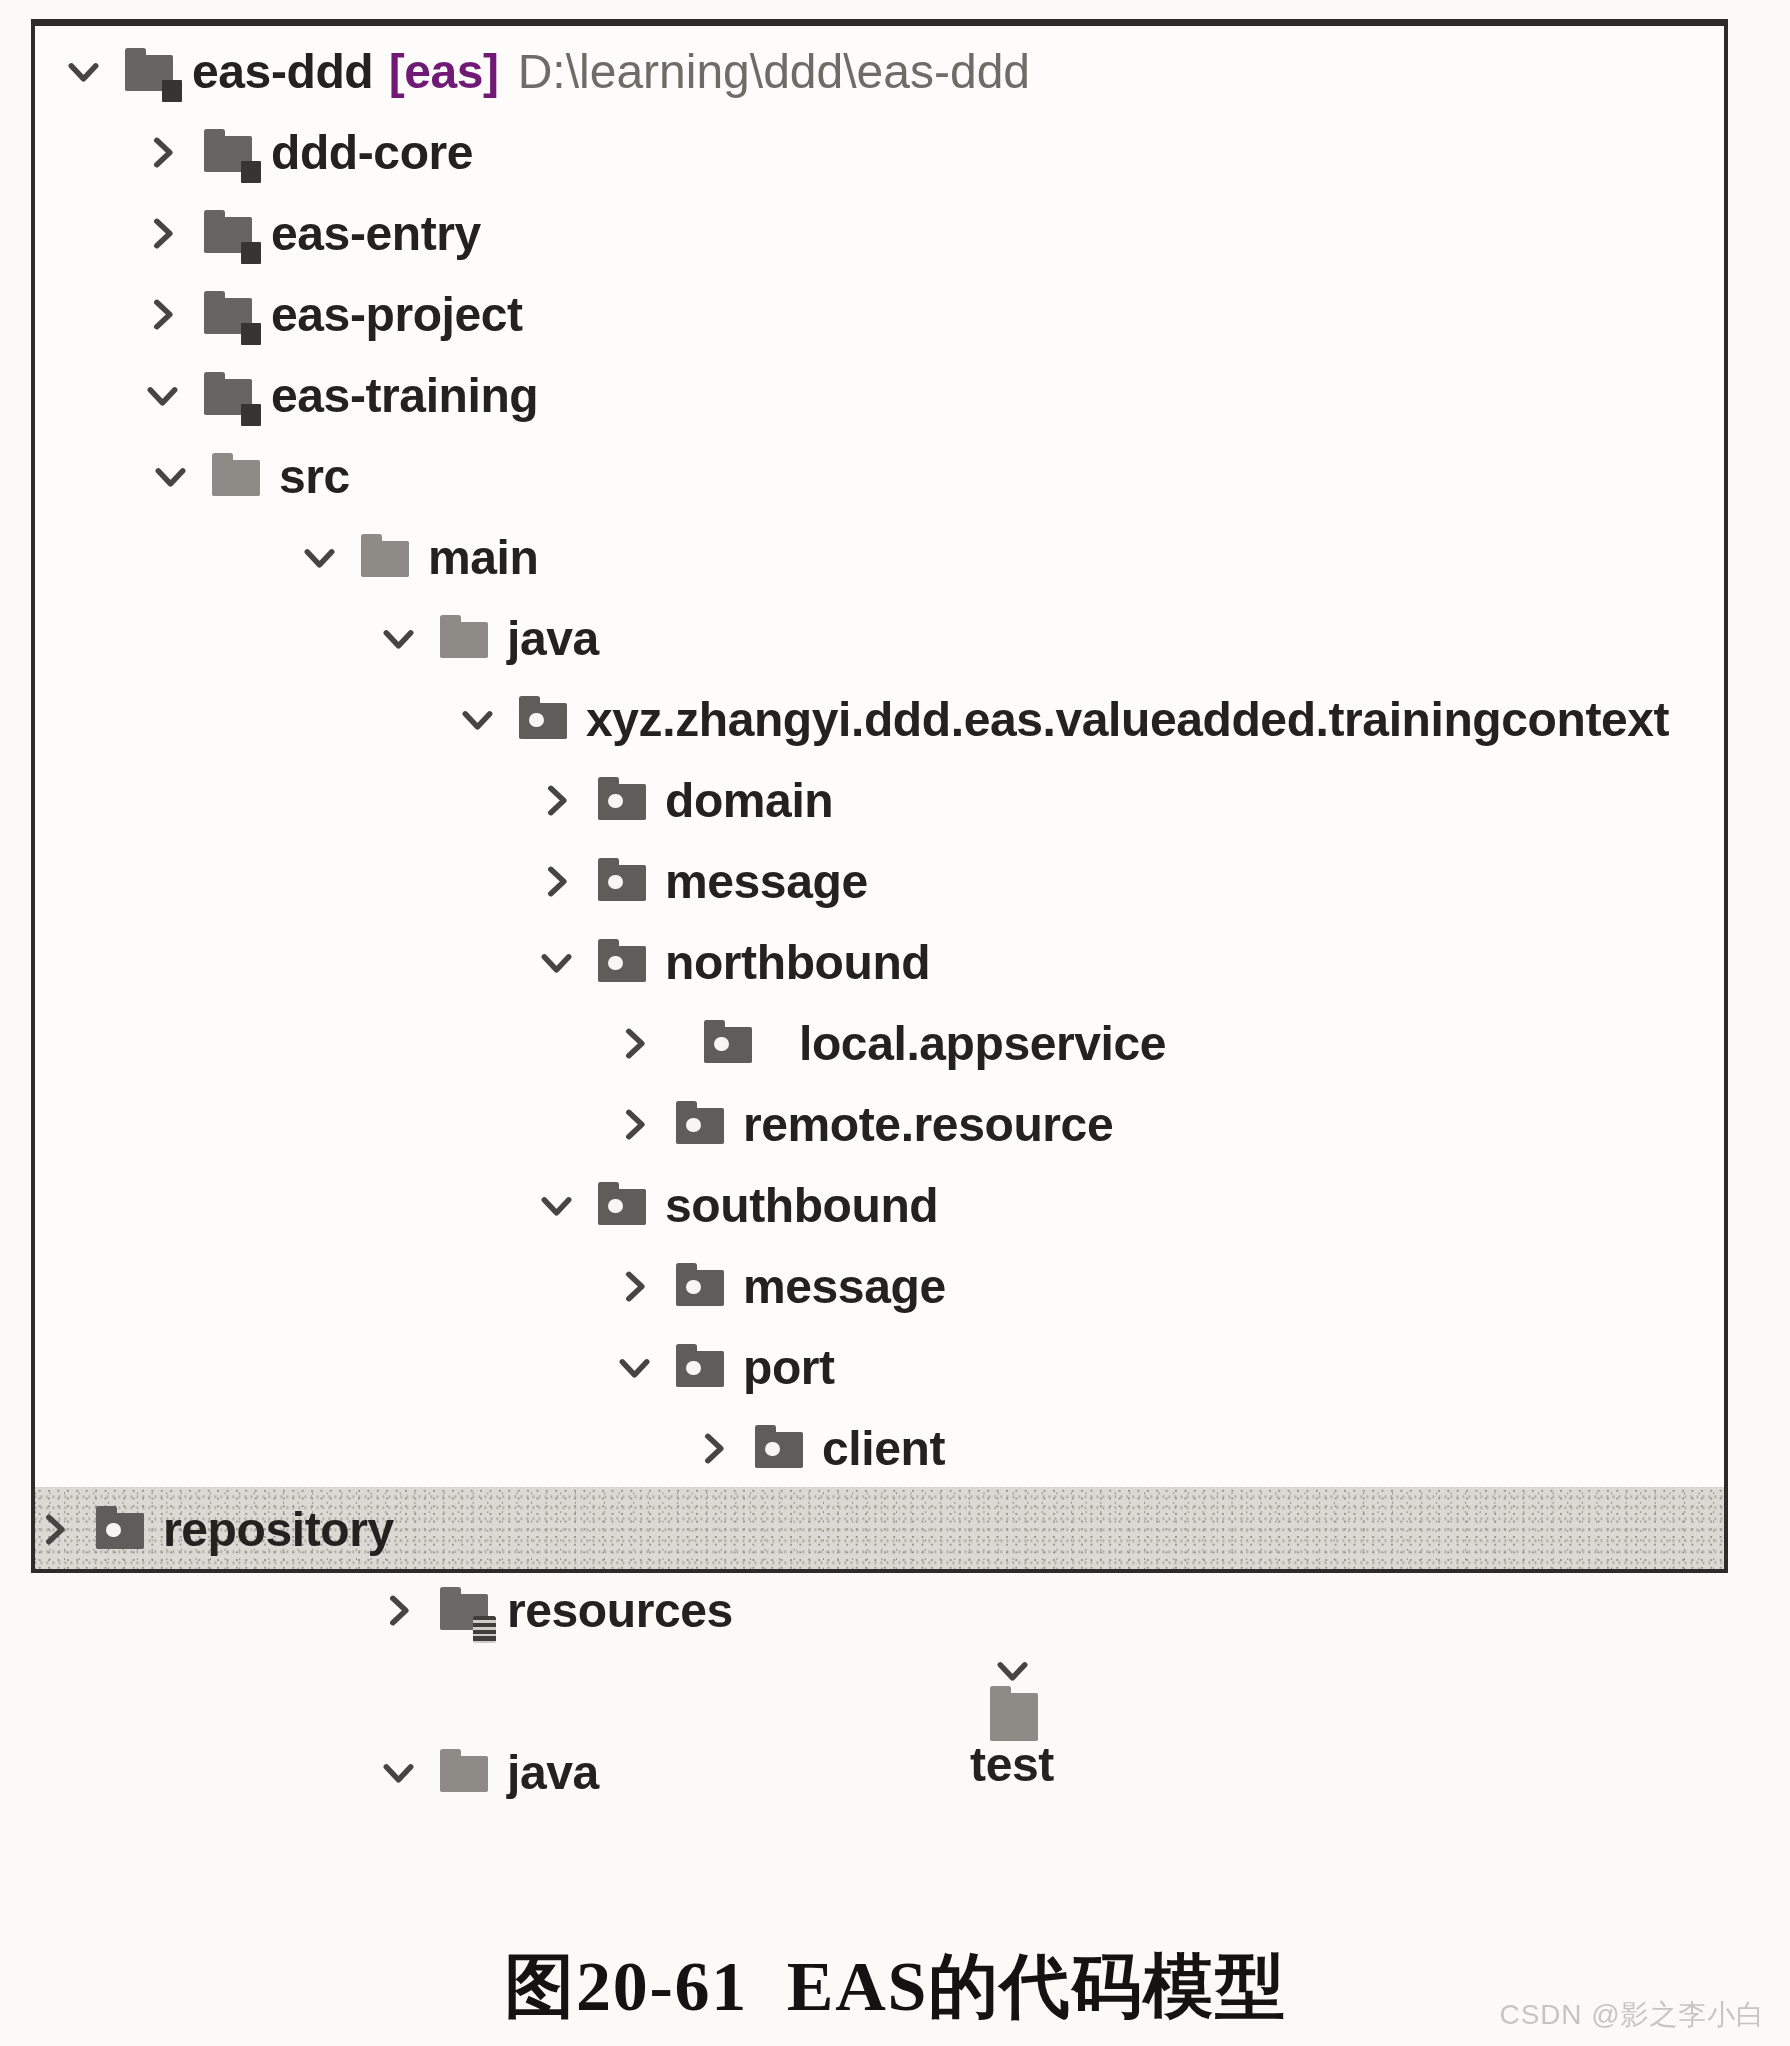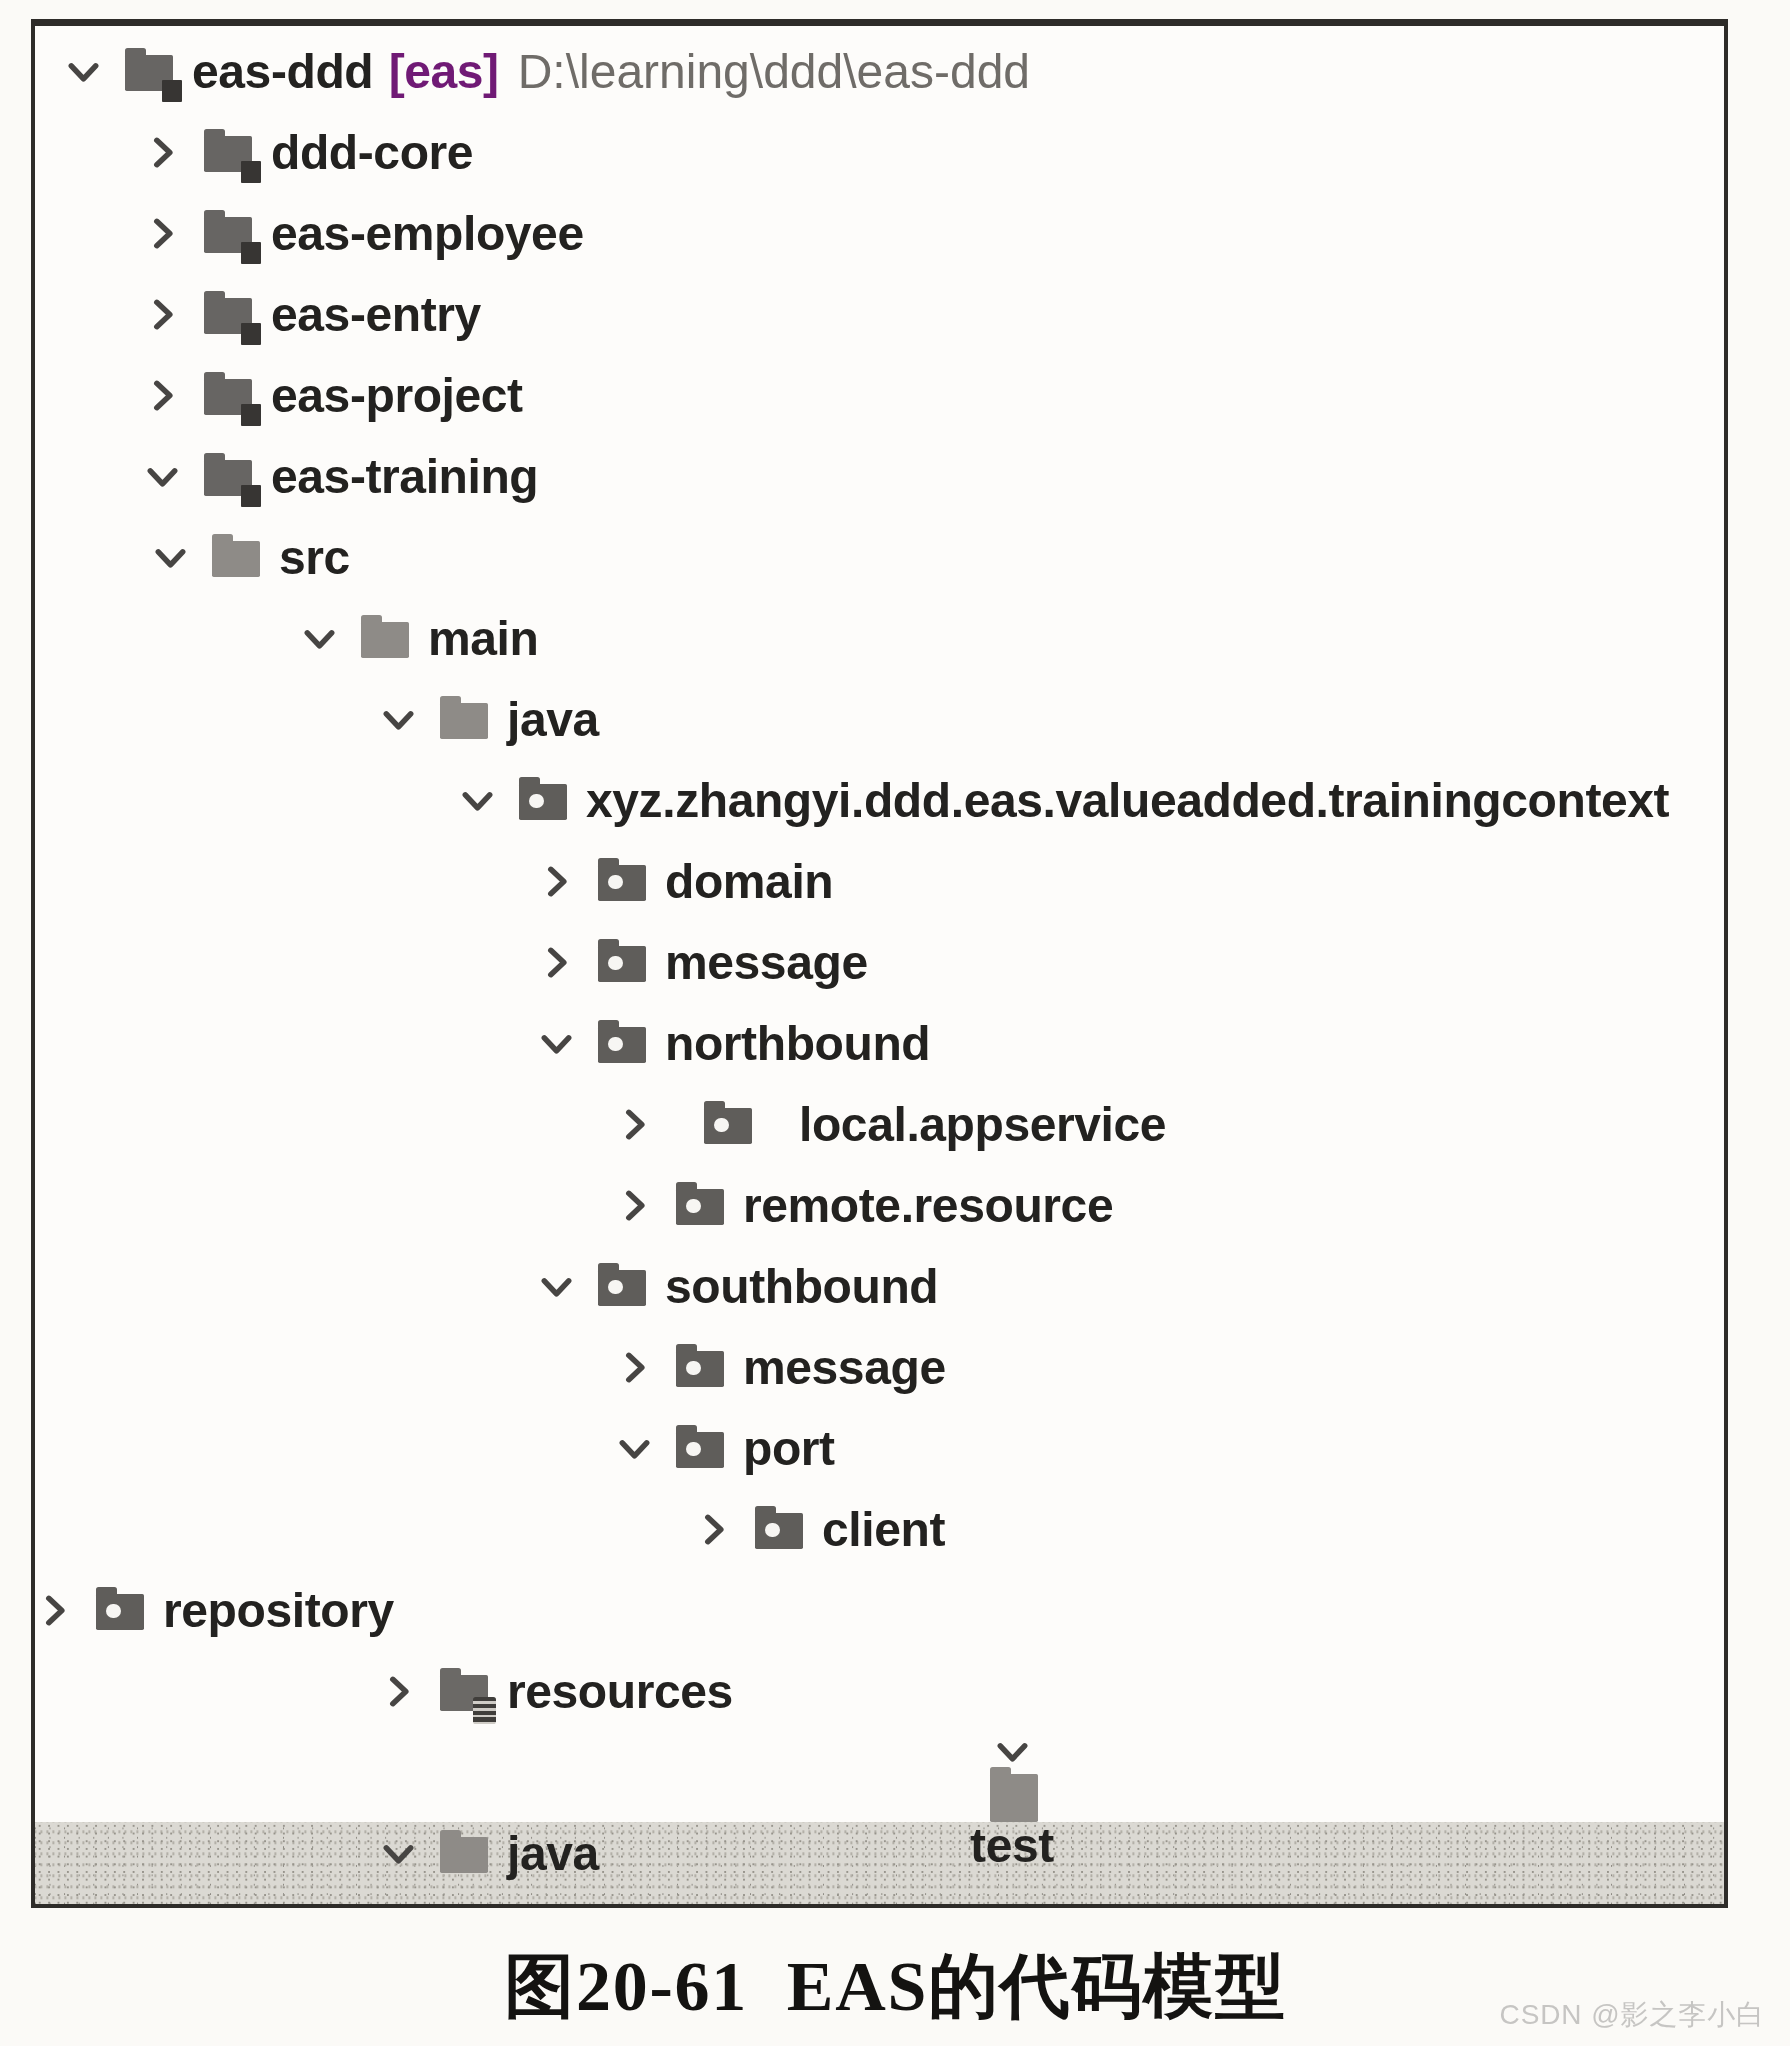--- a/index.html
+++ b/index.html
@@ -4,21 +4,21 @@
 <style>
   html,body{margin:0;padding:0;}
   body{
     width:1791px;height:2046px;position:relative;overflow:hidden;
     background:#fbfaf7;
     font-family:"Liberation Sans","DejaVu Sans",sans-serif;
     -webkit-font-smoothing:antialiased;
   }
   
   .tree-panel{
-    position:absolute;left:31px;top:19px;width:1697px;height:1889px;
+    position:absolute;left:31px;top:19px;width:1697px;height:1554px;
     background:#fdfcfa;
     border:4.3px solid #2e2c29;
     border-top-width:7.7px;
     box-sizing:border-box;
   }
   .shade-band{
     position:absolute;left:0;right:0;bottom:0;height:82px;
     background-color:#dbd9d3;
     background-image:
       radial-gradient(#97948c 1.1px, transparent 1.3px),
@@ -106,29 +106,20 @@
         <span class="folder f-module"></span>
         <span class="lbl lvl-mod">ddd-core</span>
       </div>
       <div class="row" style="padding-left: 108px;">
         <span class="chev">
           <svg viewBox="0 0 24 24">
             <path d="M8.5 4.5 L16.5 12 L8.5 19.5" fill="none" stroke="#474543" stroke-width="3.4" stroke-linecap="round" stroke-linejoin="round"></path>
           </svg>
         </span>
         <span class="folder f-module"></span>
-        <span class="lbl lvl-mod">eas-employee</span>
-      </div>
-      <div class="row" style="padding-left: 108px;">
-        <span class="chev">
-          <svg viewBox="0 0 24 24">
-            <path d="M8.5 4.5 L16.5 12 L8.5 19.5" fill="none" stroke="#474543" stroke-width="3.4" stroke-linecap="round" stroke-linejoin="round"></path>
-          </svg>
-        </span>
-        <span class="folder f-module"></span>
         <span class="lbl lvl-mod">eas-entry</span>
       </div>
       <div class="row" style="padding-left: 108px;">
         <span class="chev">
           <svg viewBox="0 0 24 24">
             <path d="M8.5 4.5 L16.5 12 L8.5 19.5" fill="none" stroke="#474543" stroke-width="3.4" stroke-linecap="round" stroke-linejoin="round"></path>
           </svg>
         </span>
         <span class="folder f-module"></span>
         <span class="lbl lvl-mod">eas-project</span>

